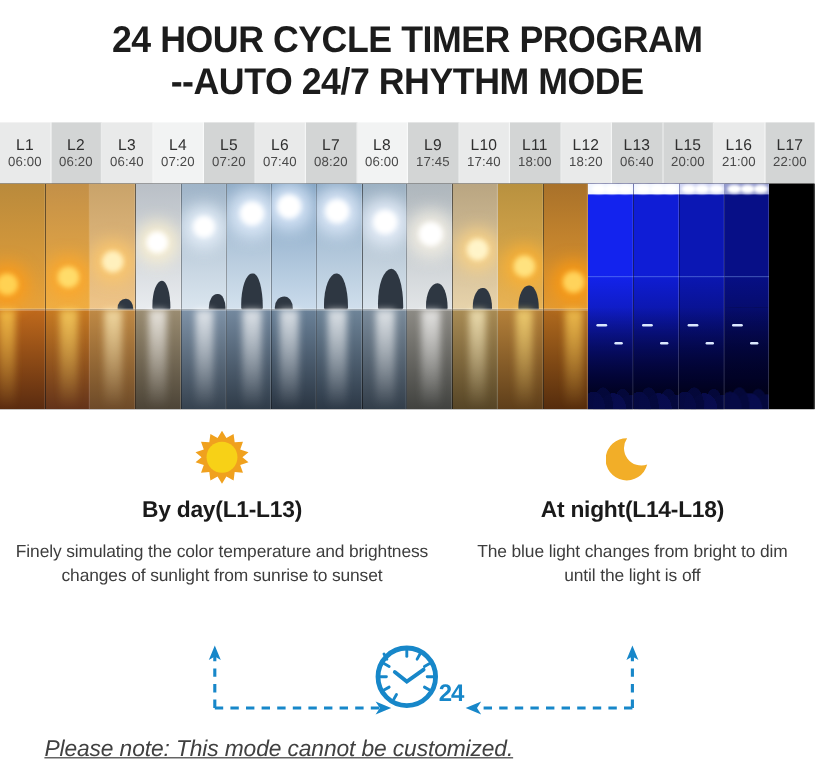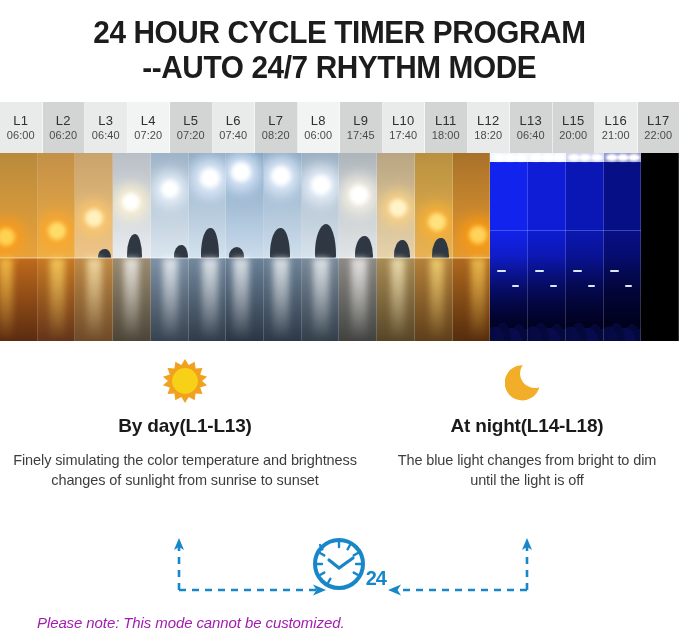--- a/index.html
+++ b/index.html
@@ -130,21 +130,21 @@
   .num24{
     position:absolute;left:50%;top:34px;transform:translateX(-46%);
     font-size:20px;font-weight:bold;color:#1787c9;letter-spacing:-1px;
     line-height:1;
     margin-left:36px;
   }
 
   
   .note{
     position:absolute;left:37px;top:614px;
-    font-size:15px;font-style:italic;color:#a21caf;letter-spacing:-0.1px;
+    font-size:19px;font-style:italic;color:#404040;letter-spacing:-0.1px;text-decoration:underline;
   }
 </style>
 </head>
 <body>
 
 <div class="page">
 
   <div class="title-block">
     <div class="title-line">24 HOUR CYCLE TIMER PROGRAM</div>
     <div class="title-line">--AUTO 24/7 RHYTHM MODE</div>

